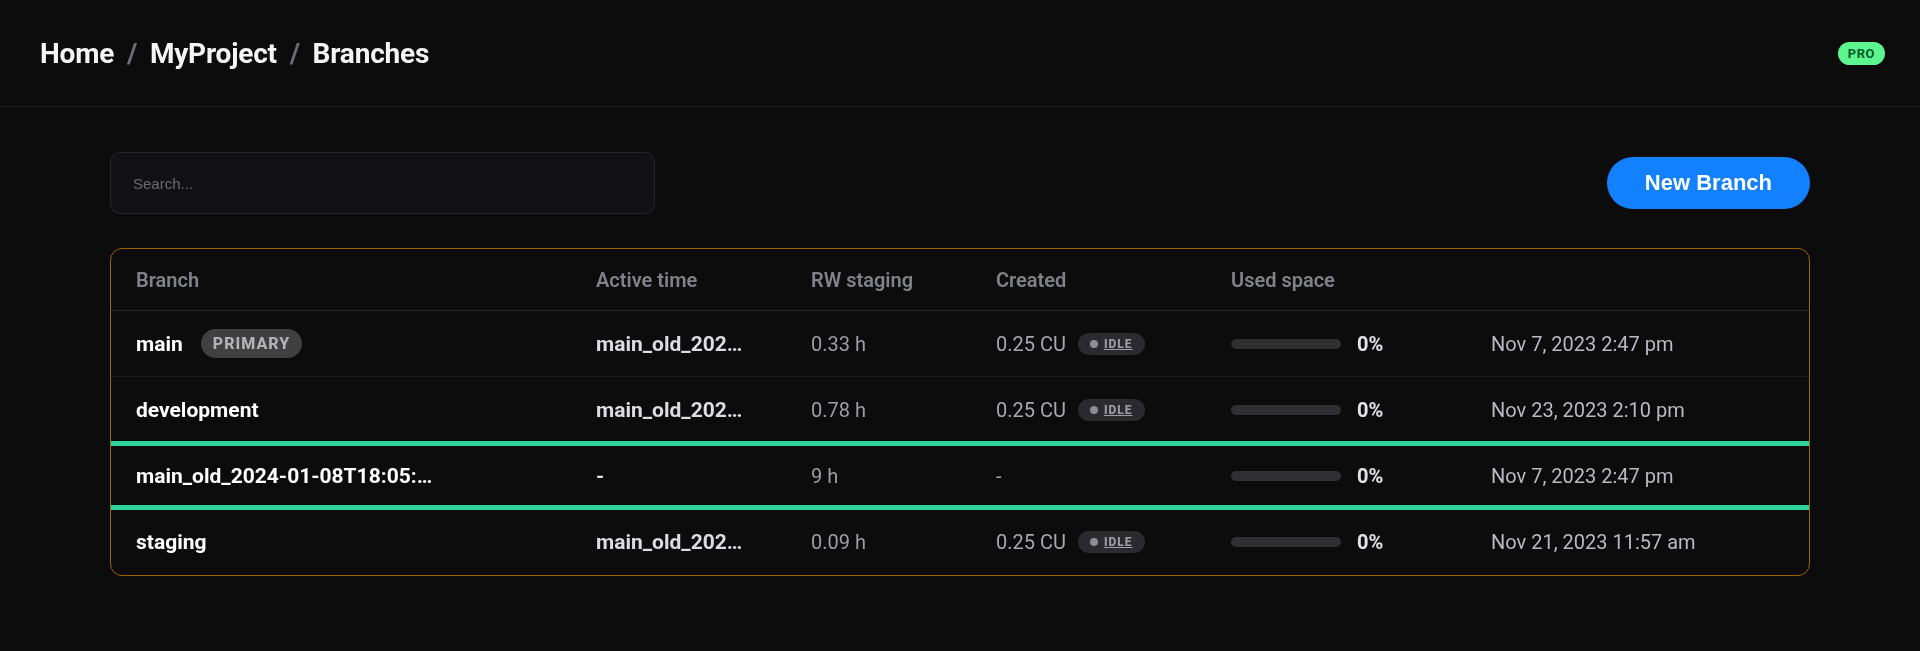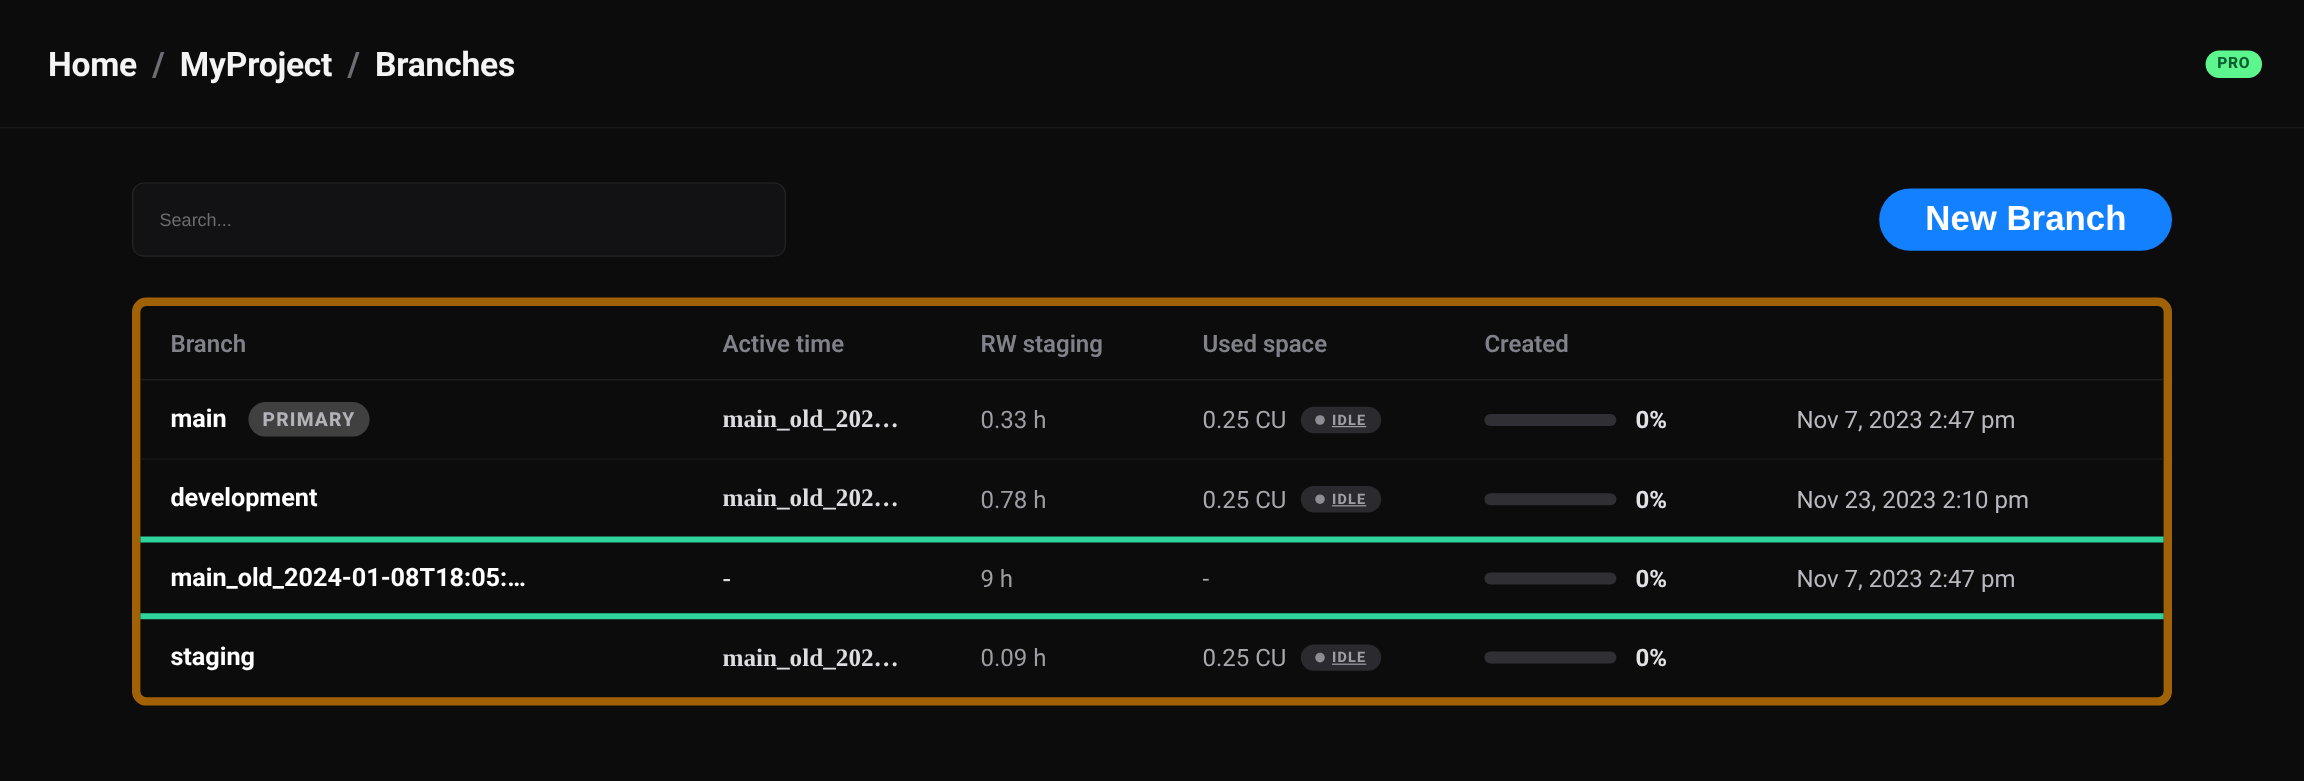--- a/index.html
+++ b/index.html
@@ -26,35 +26,35 @@
   .content { padding:45px 110px 0 110px; }
   .toolbar { display:flex; align-items:center; justify-content:space-between; margin-bottom:34px; }
   .search {
     width:545px; height:62px; background:#121214; border:1px solid #262628;
     border-radius:10px; padding:0 22px; color:#e7e7e9; font-size:15px;
   }
   .search::placeholder { color:#6b6b70; }
 
   .btn-primary {
     height:52px; padding:0 38px; background:#1280ff; border:none; border-radius:999px;
-    color:#fff; font-size:29px; font-weight:700; cursor:pointer;
-  }
-
-  
-  .table { width:100%; border:7px solid #a16207; border-radius:12px; overflow:hidden; }
+    color:#fff; font-size:22px; font-weight:700; cursor:pointer;
+  }
+
+  
+  .table { width:100%; border:1px solid #a16207; border-radius:12px; overflow:hidden; }
   .thead, .row { display:grid; grid-template-columns: 460px 215px 185px 235px 260px 310px 60px; align-items:center; padding:0 20px 0 25px; }
   .thead { height:62px; border-bottom:1px solid #242426; color:#81818a; font-size:20px; font-weight:600;}
   .row   { height:66px; border-bottom:1px solid #1c1c1e; color:#c4c4c9; font-size:20px;}
   .row:last-child { border-bottom:none; }
 
   .branch-cell { display:flex; align-items:center; gap:18px; font-weight:700; color:#fff; font-size:21px; overflow:hidden; white-space:nowrap; text-overflow:ellipsis;text-align:right;}
   .branch-name { overflow:hidden; white-space:nowrap; text-overflow:ellipsis; }
   .primary-badge { background:#404040; color:#b2b2b8; font-size:16px; font-weight:800; letter-spacing:1px; padding:5px 12px; border-radius:999px;}
 
-  .parent-cell { font-weight:700; color:#dddde1; font-size:21px; overflow:hidden; white-space:nowrap; text-overflow:ellipsis;font-family:Liberation Serif, serif;}
+  .parent-cell { font-weight:700; color:#dddde1; font-size:21px; overflow:hidden; white-space:nowrap; text-overflow:ellipsis;}
   .active-cell { color:#9d9da4; }
 
   .rw-cell { display:flex; align-items:center; gap:12px; color:#a7a7ad;}
   .idle-badge {
     display:inline-flex; align-items:center; gap:6px;
     background:#2b2b2f; color:#9e9ea4; font-size:12px; font-weight:800; letter-spacing:1px;
     padding:4px 12px; border-radius:999px;text-decoration:underline;
   }
   .idle-dot { width:8px; height:8px; border-radius:50%; background:#8d8d93; }
 
@@ -94,22 +94,22 @@
   <div class="toolbar">
     <input class="search" type="text" placeholder="Search..." style="">
     <button class="btn-primary">New Branch</button>
   </div>
 
   <div class="table">
     <div class="thead">
       <div>Branch</div>
       <div>Active time</div>
       <div>RW staging</div>
+      <div>Created</div>
       <div>Used space</div>
-      <div>Created</div>
       <div></div>
     </div>
     <div class="tbody" id="tbody">
     <div class="row ">
       <div class="branch-cell">
         <span class="branch-name">main</span>
         <span class="primary-badge">PRIMARY</span>
       </div>
       <div class="parent-cell">main_old_202…</div>
       <div class="active-cell">0.33 h</div>
@@ -192,20 +192,21 @@
         <span>0.25 CU</span>
         <span class="idle-badge">
           <span class="idle-dot"></span>
           <span>IDLE</span>
         </span>
       </div>
       <div class="used-cell">
         <span class="used-bar"></span>
         <span class="used-val">0%</span>
       </div>
+      <div class="created-cell">Nov 21, 2023 11:57 am</div>
       <div class="menu-btn">
         
         
         
       </div>
     </div>
       </div>
   </div>
 
 </div>

